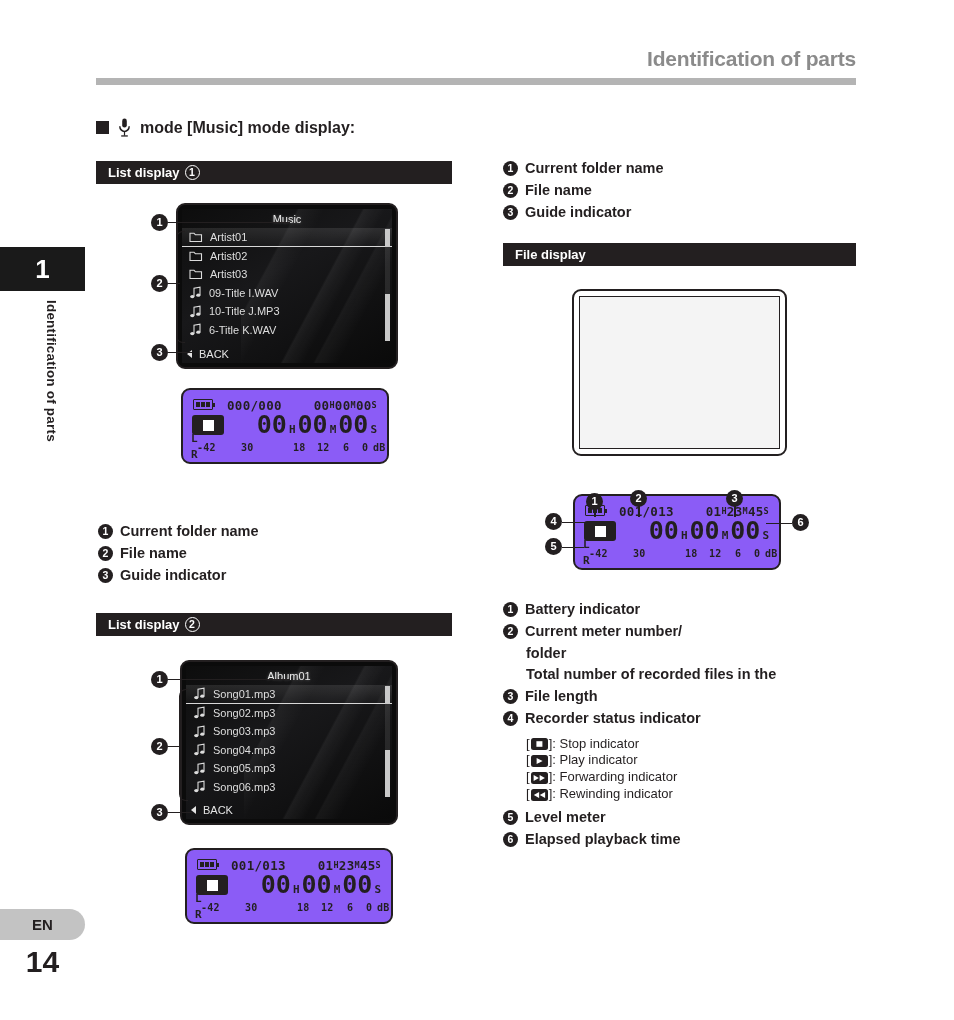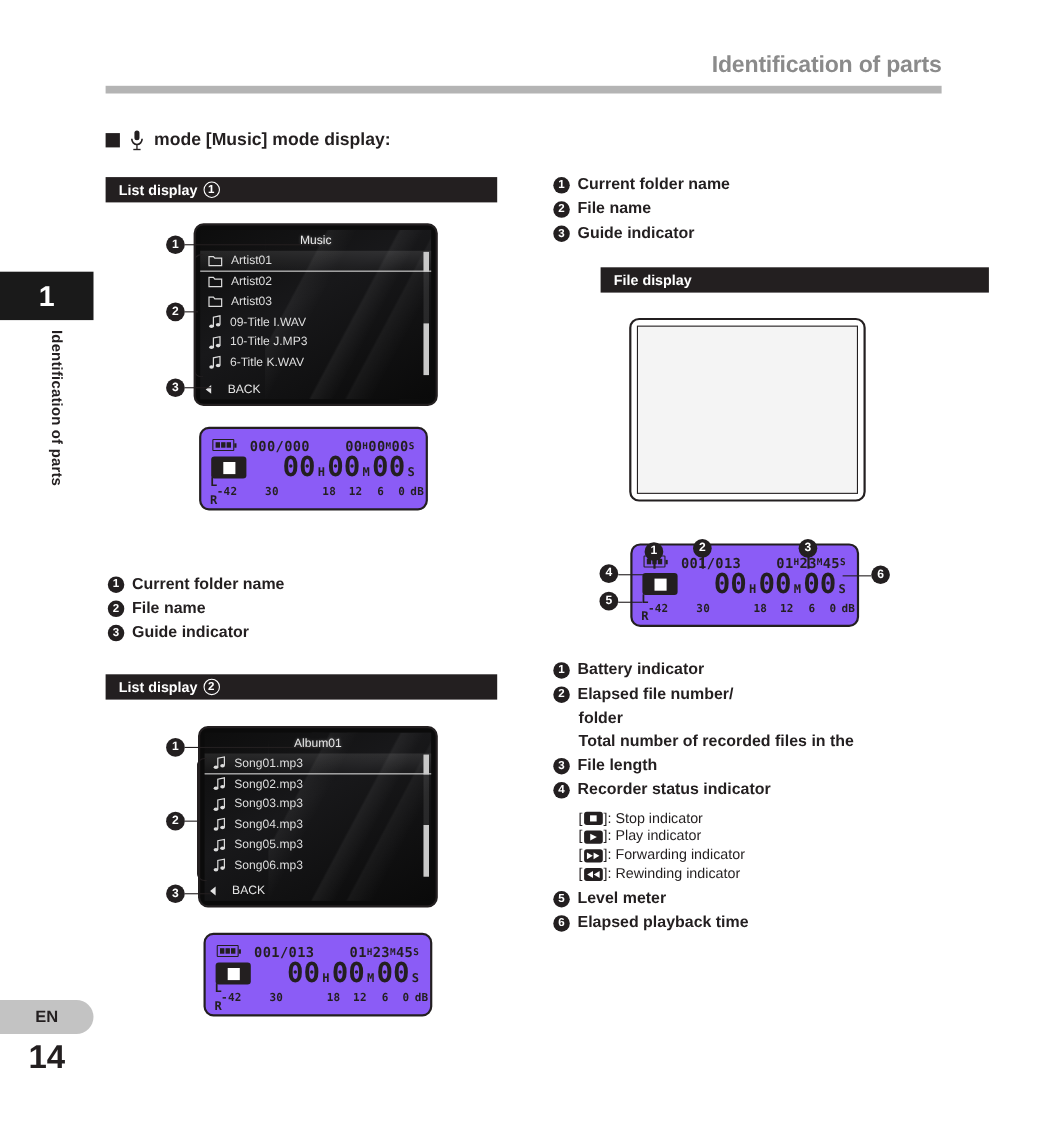--- a/index.html
+++ b/index.html
@@ -121,21 +121,21 @@
     color:#dedede; font-size:11px;
   }
   .lcd-li.sel {
     background:linear-gradient(180deg,rgba(255,255,255,.10),rgba(255,255,255,.02));
     border-bottom:1.6px solid #d8d8d8;
   }
   .ico-folder { flex:0 0 auto; width:14px; height:12px; }
   .ico-note { flex:0 0 auto; width:13px; height:13px; }
   .lcd-back {
     position:absolute; left:5px; bottom:3px;
-    color:#e4e4e4; font-size:11px; display:flex; align-items:center; gap:15px;
+    color:#e4e4e4; font-size:11px; display:flex; align-items:center; gap:7px;
   }
   .tri-left {
     width:0;height:0;border-top:4px solid transparent;border-bottom:4px solid transparent;
     border-right:5px solid #e4e4e4;
   }
   .lcd-scroll {
     position:absolute; right:2px; top:20px; bottom:22px; width:5px;
     background:rgba(255,255,255,.10);
   }
   .lcd-scroll i {
@@ -486,21 +486,21 @@
   <div class="row">
       <span class="bullet-num">2</span>
       <span>File name</span>
     </div>
   <div class="row">
       <span class="bullet-num">3</span>
       <span>Guide indicator</span>
     </div>
 </div>
 
-<div class="band" style="left:503px; top:243px; width:353px;margin-left:43px;">
+<div class="band" style="left:503px; top:243px; width:353px;">
   <span>File display</span>
 </div>
 
 <div class="dev-frame" style="left:572px; top:289px; width:215px; height:167px;">
     <div></div>
   </div>
 
 <div class="callout" style="left:586px; top:493px;">1</div>
 <div class="lead" style="left:594px; top:505px; width:1.6px; height:12px;"></div>
 <div class="callout" style="left:630px; top:490px;">2</div>
@@ -544,21 +544,21 @@
   <div class="meter-scale seg-ff" style="left:190px; top:52px;">dB</div>
 </div>
 
 <div class="legend" style="left:503px; top:599px; width:390px;">
   <div class="row">
       <span class="bullet-num">1</span>
       <span>Battery indicator</span>
     </div>
   <div class="row">
       <span class="bullet-num">2</span>
-      <span>Elapsed file number/</span>
+      <span>Current meter number/</span>
     </div>
   <div class="row" style="padding-left:23px;">
       <span>folder</span>
     </div>
   <div class="row" style="padding-left:23px;">
       <span>Total number of recorded files in the</span>
     </div>
   <div class="row">
       <span class="bullet-num">3</span>
       <span>File length</span>

